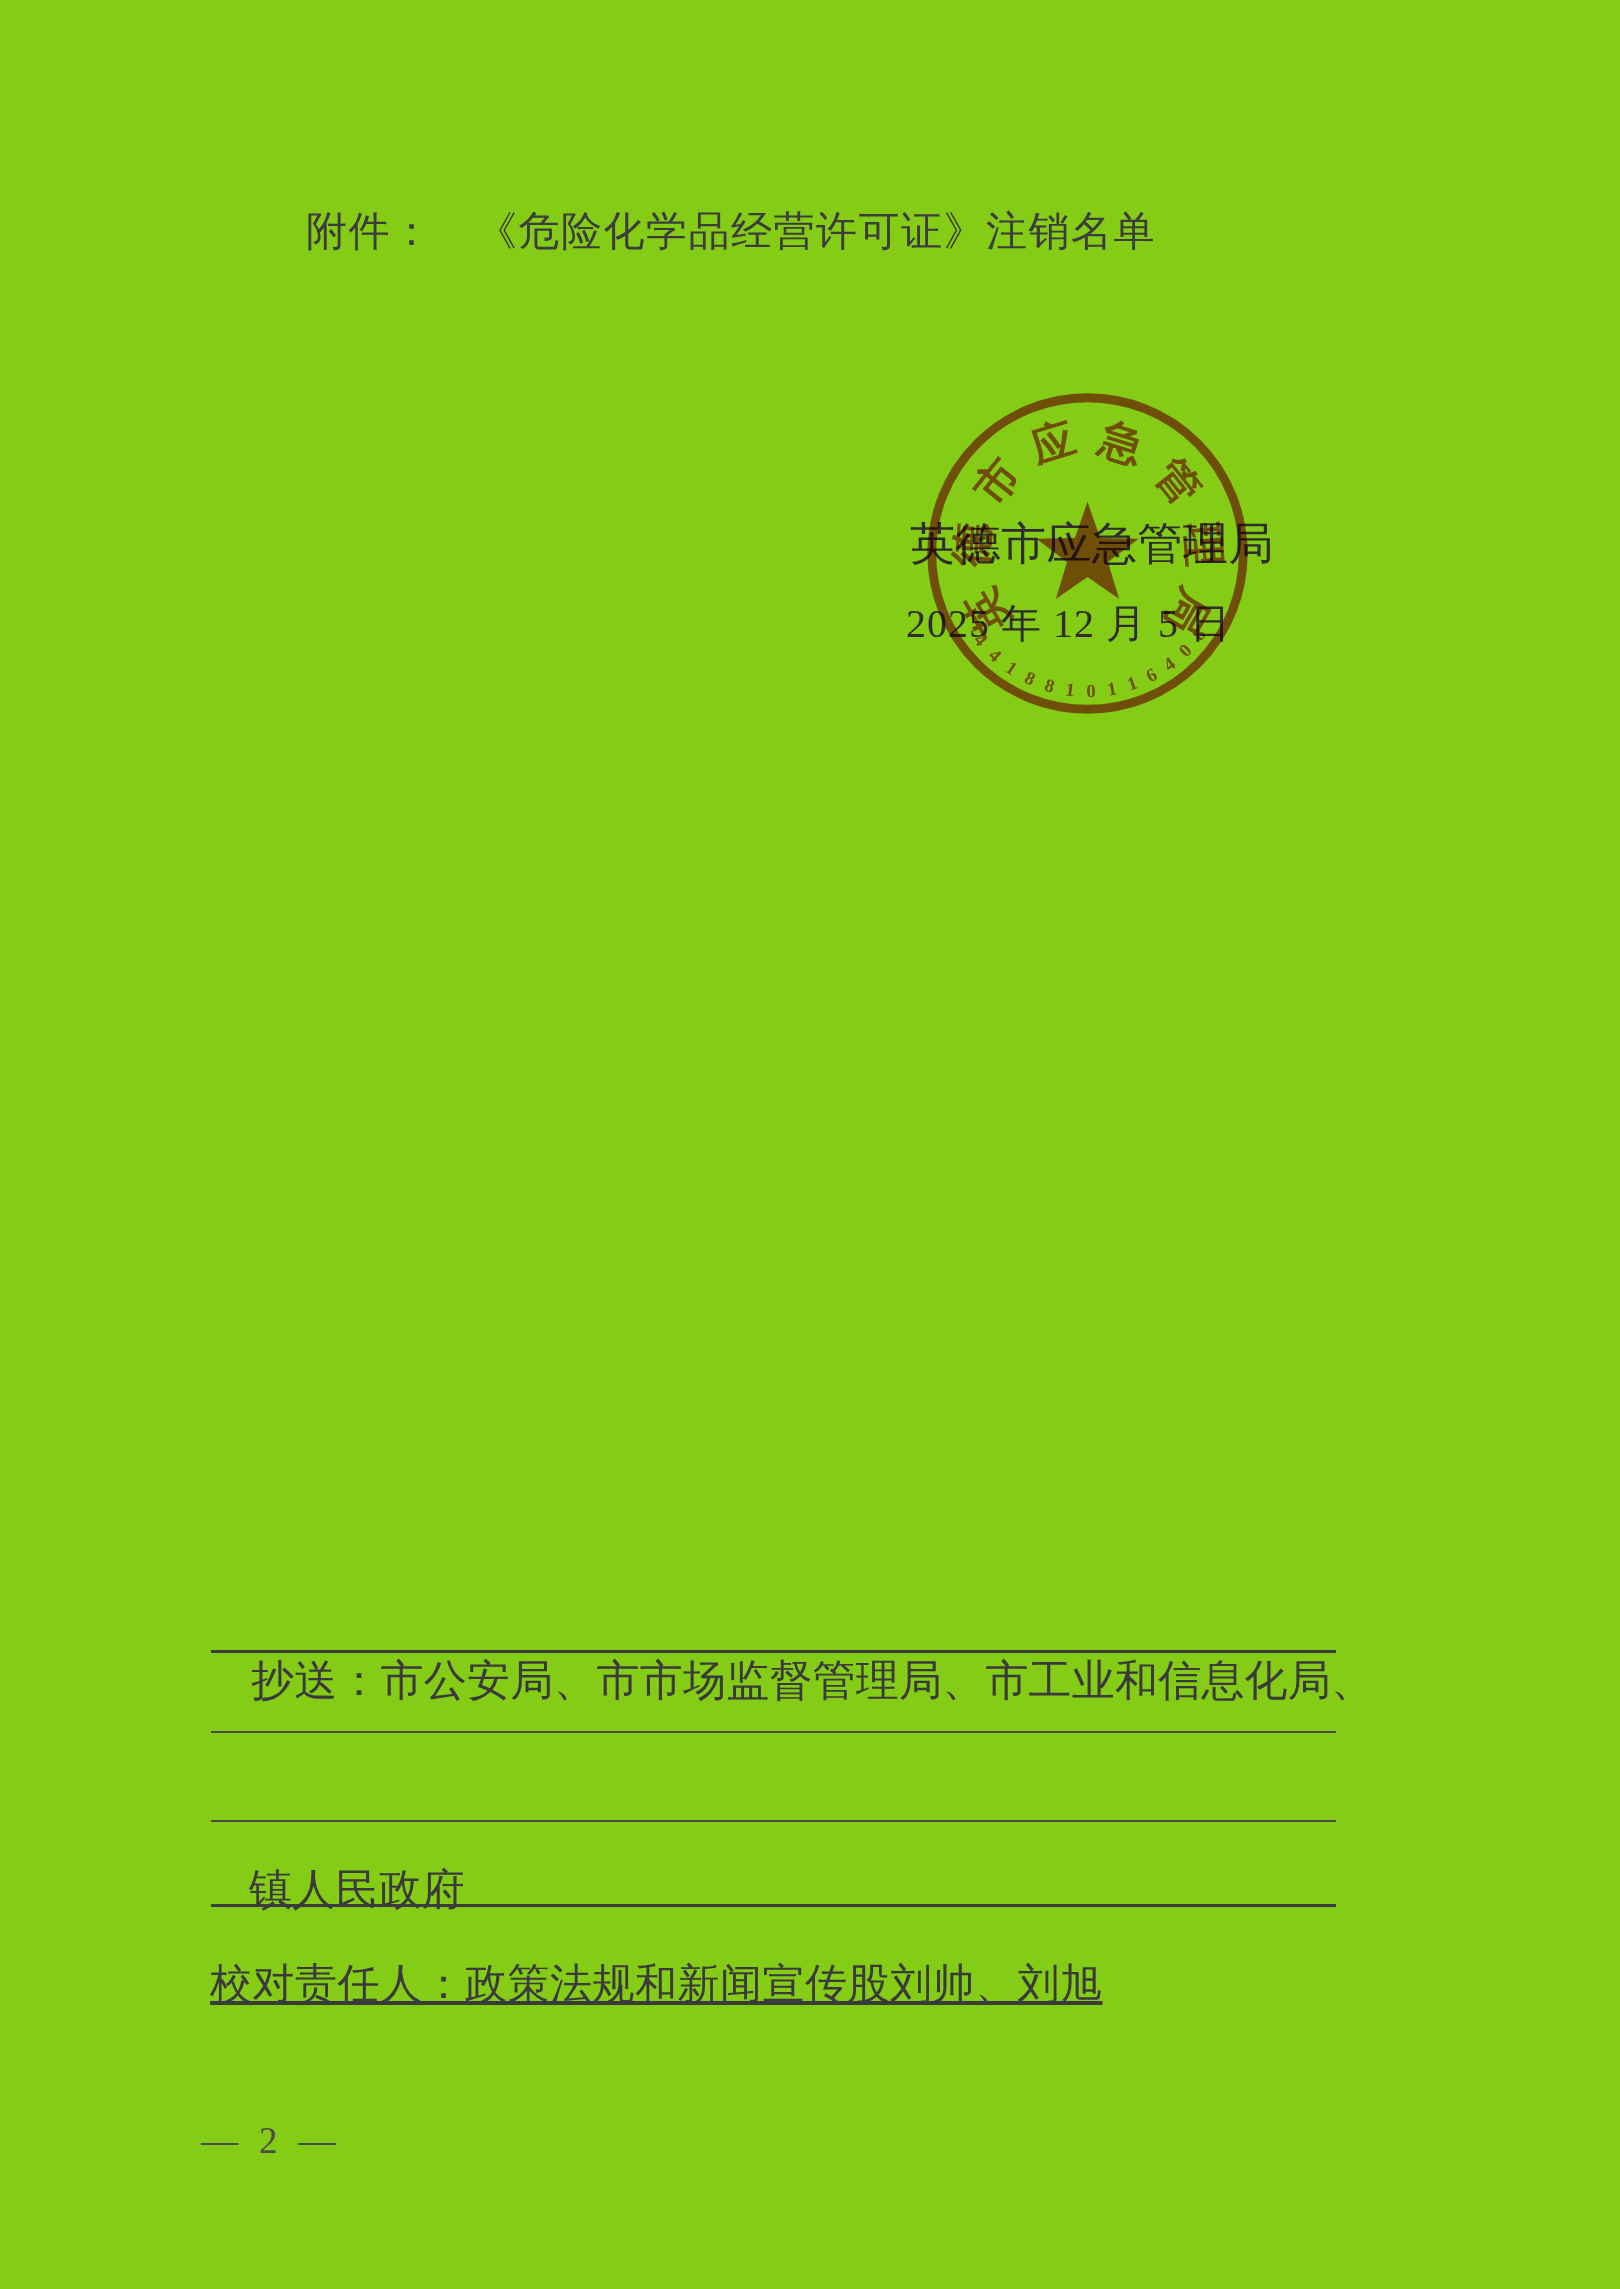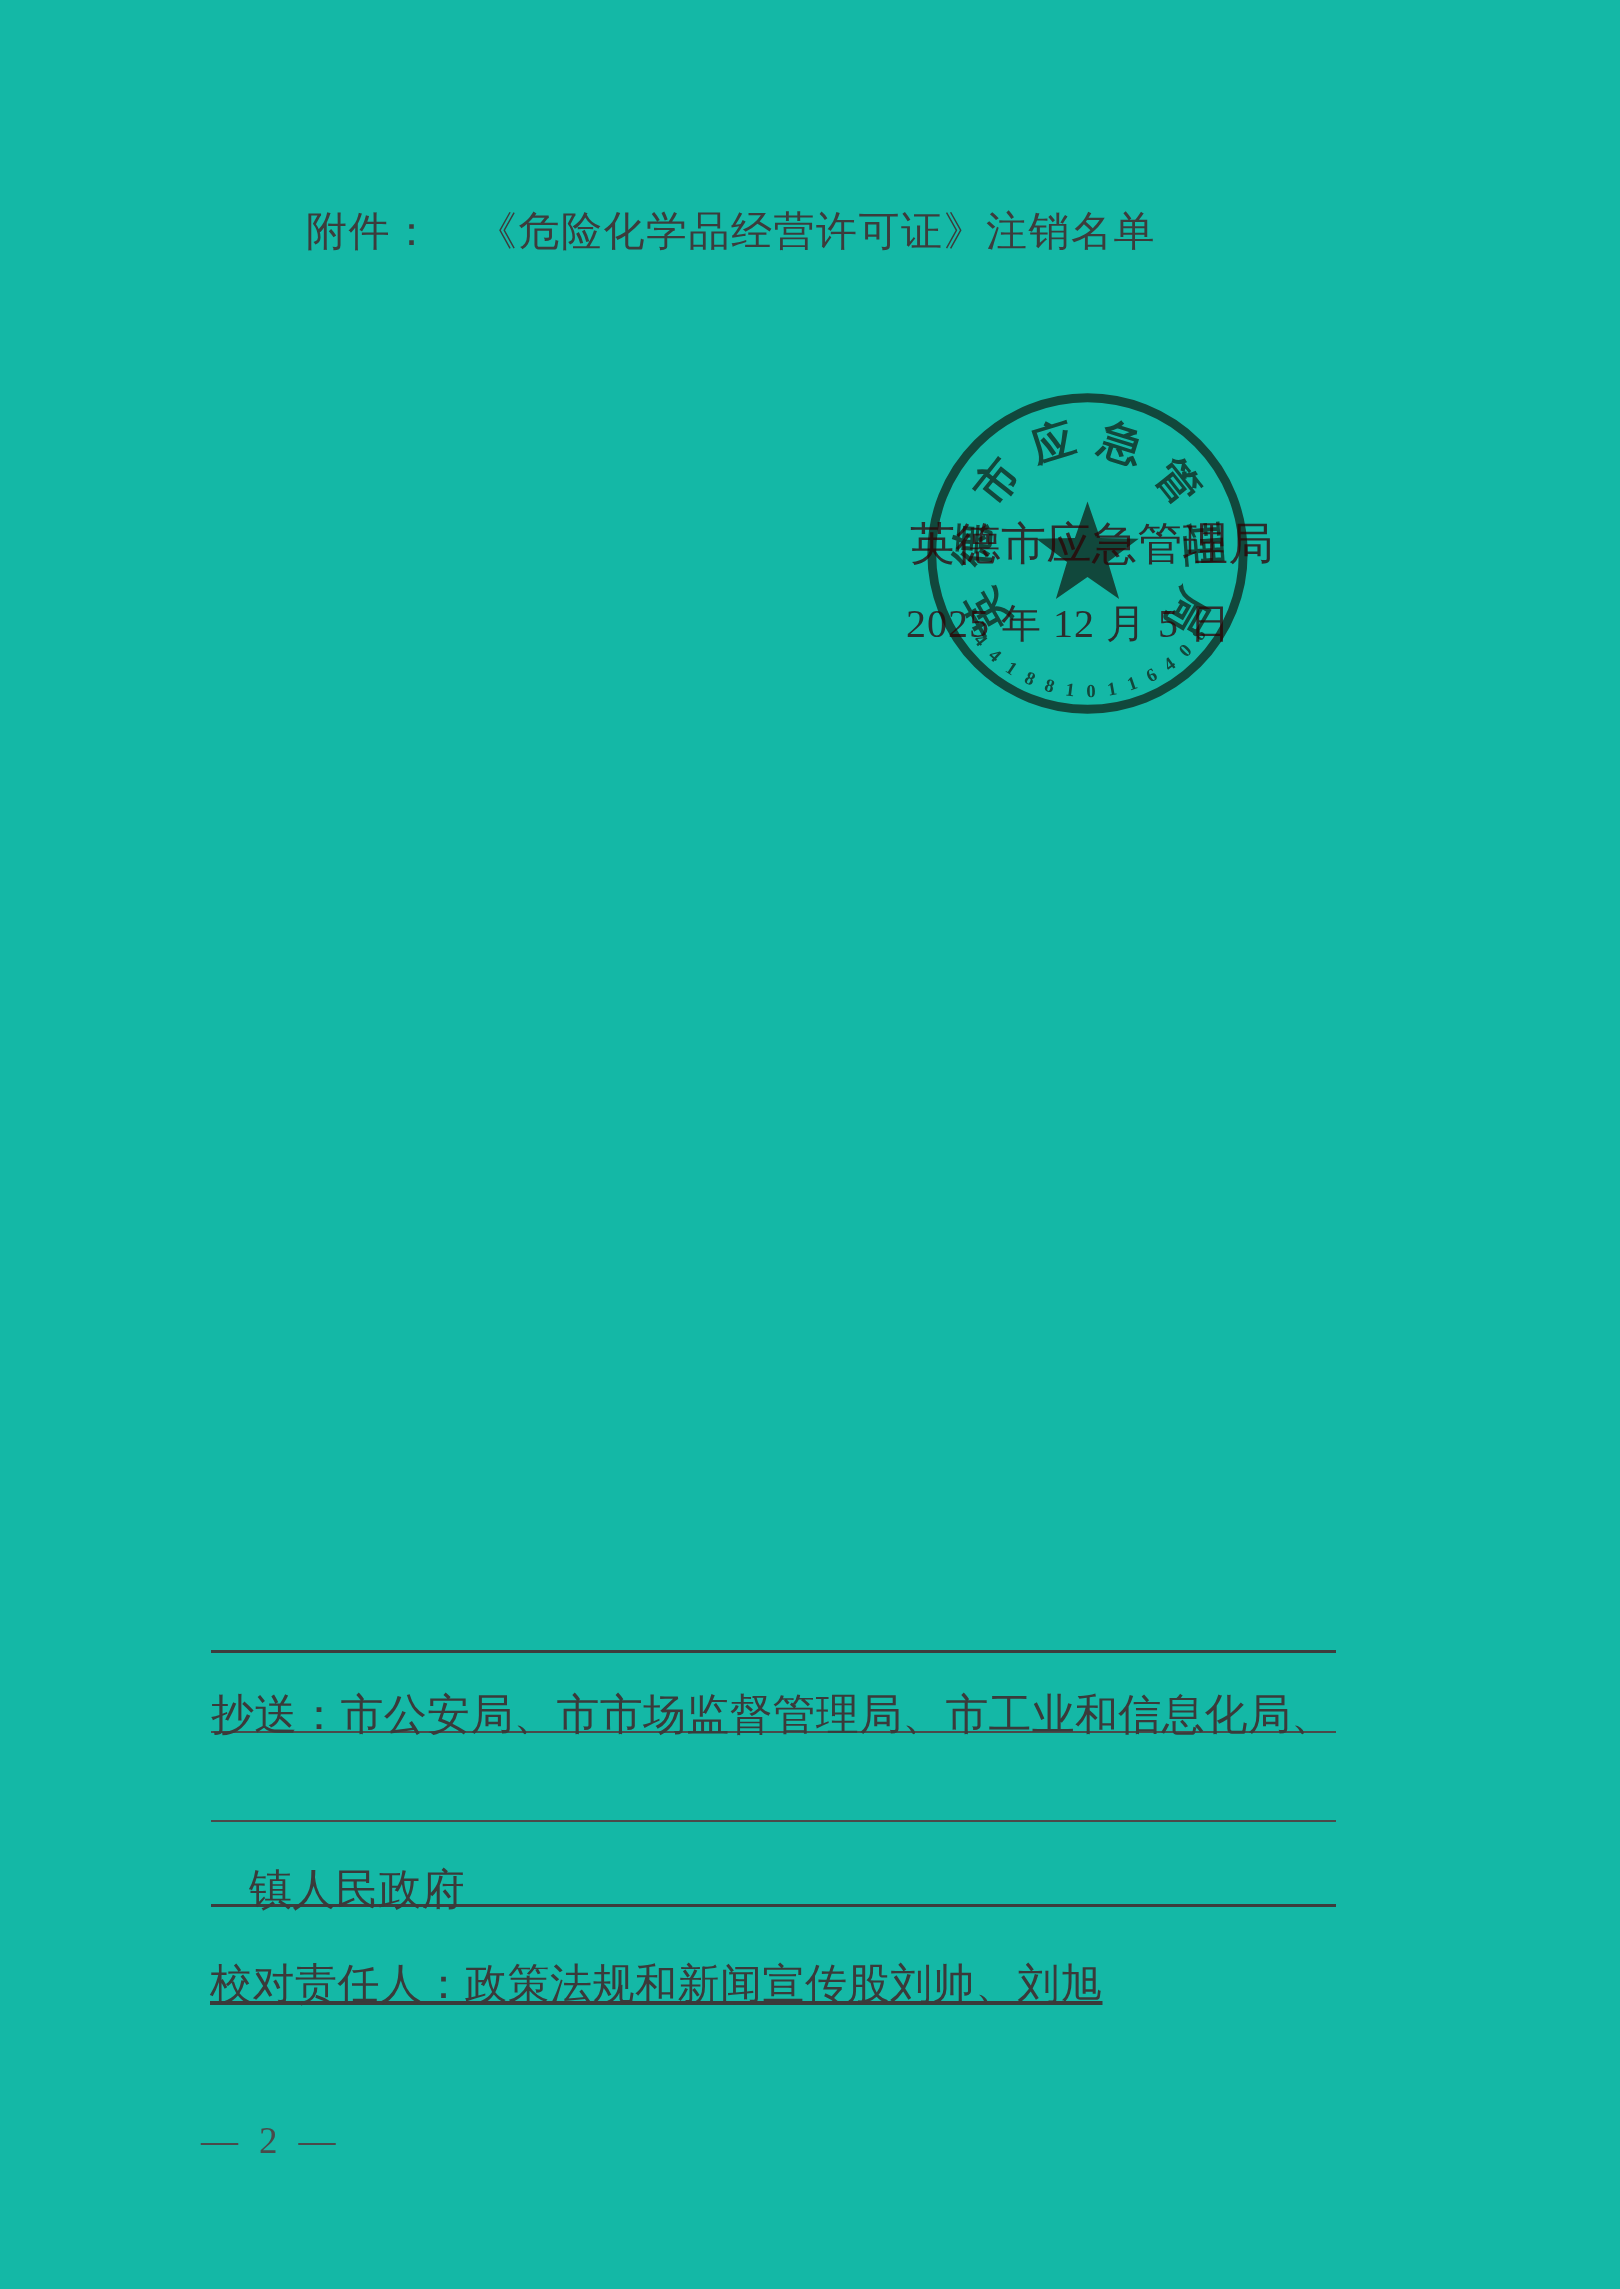--- a/index.html
+++ b/index.html
@@ -2,21 +2,21 @@
 <html><head>
 <meta charset="utf-8">
 <style>
   * { margin: 0; padding: 0; box-sizing: border-box; }
   html, body { background: #e8e8e8; }
   .page {
     position: relative;
     width: 1620px;
     height: 2290px;
     margin: 0 auto;
-    background: #14b8a6;
+    background: #84cc16;
     overflow: hidden;
     font-family: "Liberation Serif", "DejaVu Serif", serif;
     color: #3a3a3a;
   }
   .attachment-line {
     position: absolute;
     left: 306px;
     top: 204px;
     font-size: 41px;
     letter-spacing: 1.5px;
@@ -66,21 +66,21 @@
   .rule-4 { top: 1904px; height: 2.9px; }
   .cc-line {
     position: absolute;
     left: 211px;
     width: 1127px;
     font-size: 43px;
     letter-spacing: 0.2px;
     color: #3a3a3a;
     white-space: pre;
   }
-  .cc-line-1 { top: 1686px; }
+  .cc-line-1 { top: 1652px; margin-left: 40px; }
   .cc-line-2 { top: 1774px; }
   .cc-line-3 { top: 1861px; margin-left: 38px; }
   .proof-line {
     position: absolute;
     left: 210px;
     top: 1956px;
     font-size: 42px;
     letter-spacing: 0.5px;
     color: #3a3a3a;
     white-space: pre;

